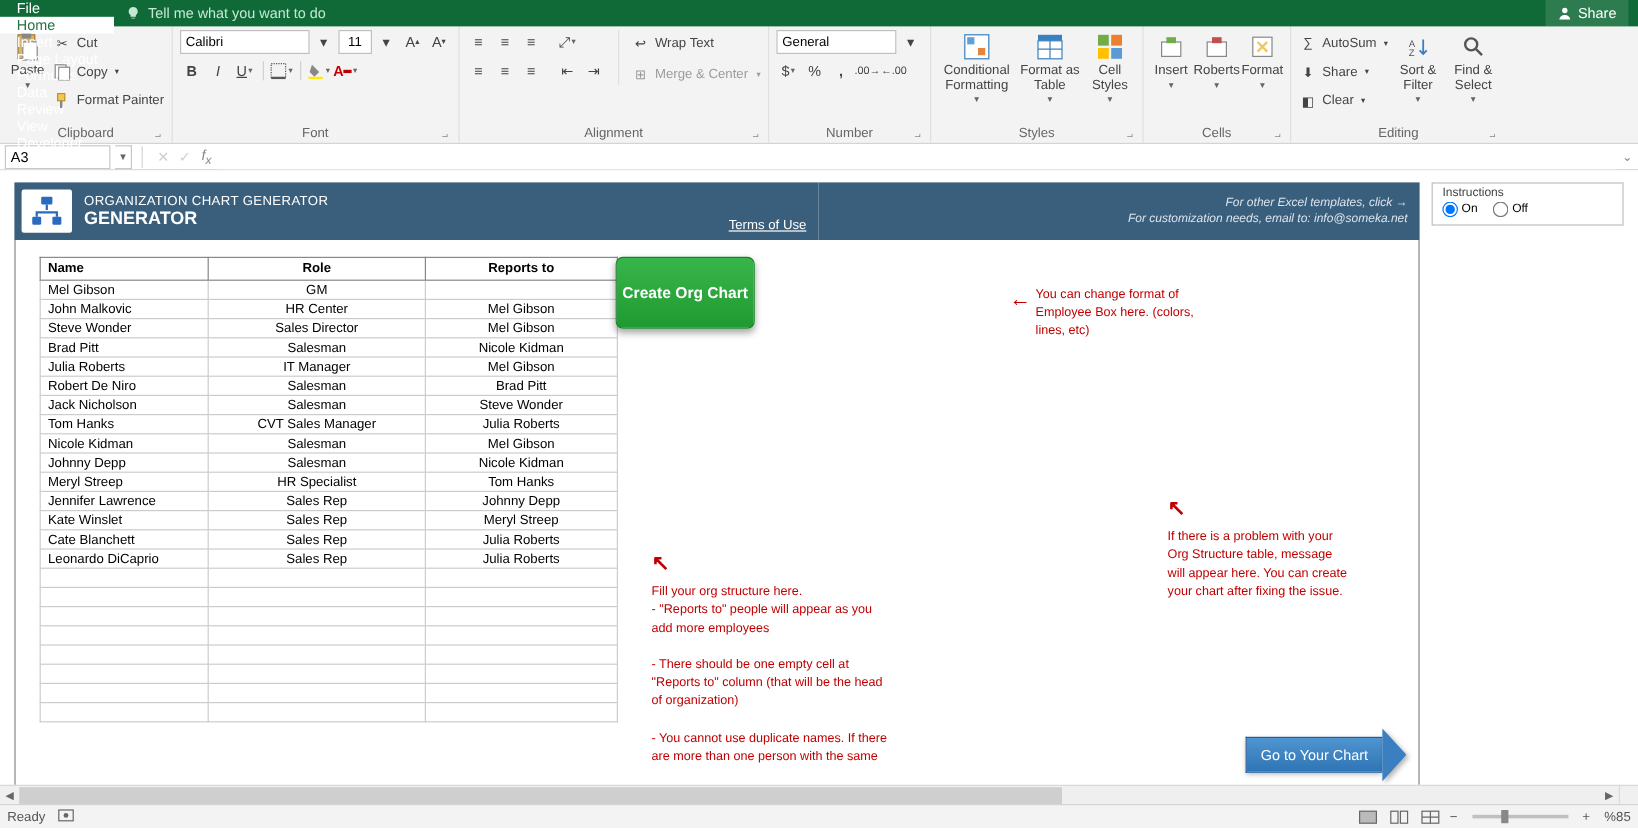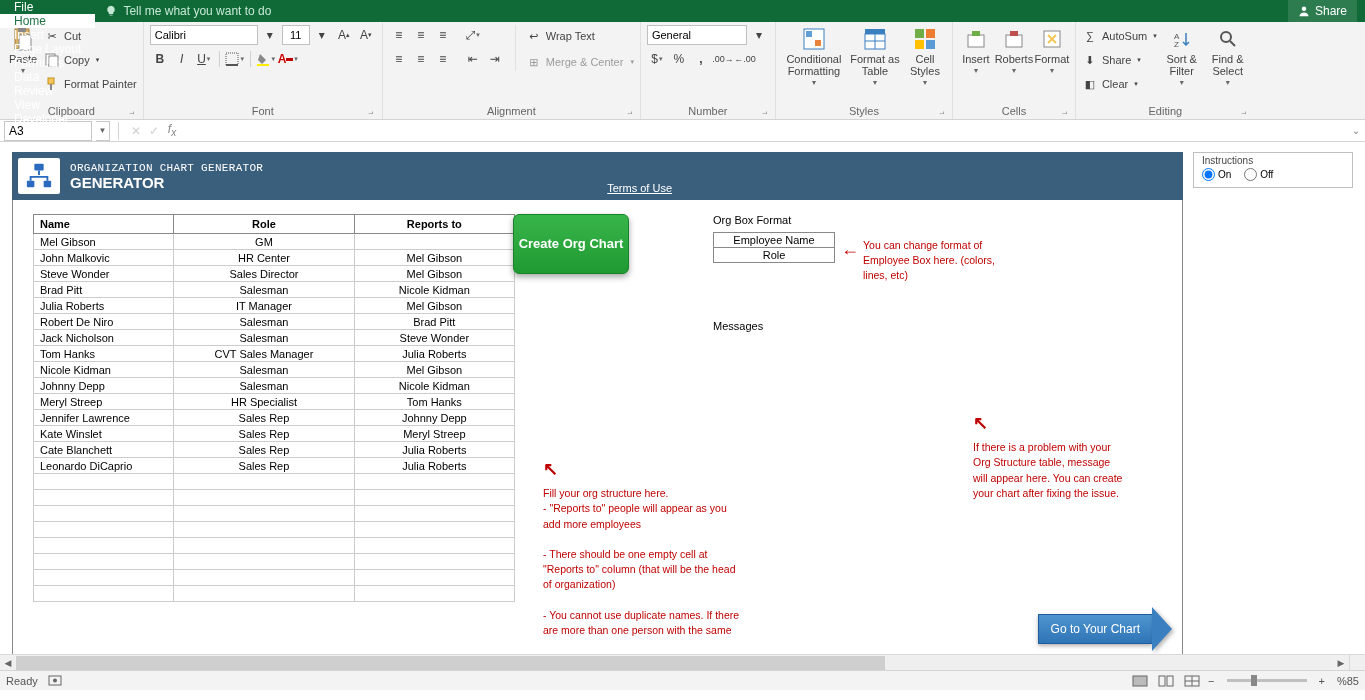--- a/index.html
+++ b/index.html
@@ -45,21 +45,21 @@
 
 .worksheet { position: relative; height: 528px; background: #fff; overflow: hidden; }
 .content { position: absolute; inset: 0; padding: 10px 12px 0; }
 
 
 .dash-wrap { position: relative; }
 .dash-header { display: flex; height: 48px; }
 .dash-left { background: #3a5f7d; flex: 0 0 670px; display: flex; align-items: center; color: #fff; position: relative; }
 .dash-logo { width: 42px; height: 36px; background: #fff; margin: 0 10px 0 6px; display: flex; align-items: center; justify-content: center; border-radius: 2px; }
 .dash-logo svg { width: 30px; height: 28px; fill: #2a6abf; }
-.dash-title { font-size: 11px; letter-spacing: .3px; font-family: Liberation Mono, monospace; }
+.dash-title { font-size: 11px; letter-spacing: .3px; }
 .dash-sub { font-size: 15px; font-weight: bold; }
 .dash-terms { position: absolute; right: 10px; bottom: 6px; color: #fff; font-size: 11px; text-decoration: underline; cursor: pointer; }
 .dash-right { background: #3a5f7d; flex: 1; display: flex; align-items: center; justify-content: flex-end; padding-right: 10px; color: #d9e4ee; font-size: 10px; font-style: italic; text-align: right; gap: 10px; }
 .dash-right .info { line-height: 1.3; }
 .someka { width: 120px; height: 36px; background: #fff; display: flex; flex-direction: column; align-items: center; justify-content: center; font-family: Georgia, serif; font-style: italic; color: #333; border-radius: 2px; }
 .someka .m { font-size: 16px; font-weight: bold; letter-spacing: -0.5px; }
 .someka .s { font-size: 8px; font-style: normal; font-family: Arial; color: #666; }
 
 .instr-panel { position: absolute; right: 0; top: 0; width: 160px; height: 36px; border: 1px solid #bfbfbf; background: #fff; padding: 2px 8px; font-size: 10px; }
 .instr-panel .t { color: #444; margin-bottom: 2px; }
@@ -440,20 +440,24 @@
                 <path d="M16 9v5m-9 6v-4h18v4M7 16h18" stroke="#2a6abf" stroke-width="2" fill="none"></path>
               </svg>
             </div>
           <div>
             <div class="dash-title">ORGANIZATION CHART GENERATOR</div>
             <div class="dash-sub">GENERATOR</div>
           </div>
           <div class="dash-terms">Terms of Use</div>
         </div>
         <div class="dash-right" style="margin-right:170px">
+          <div class="info">
+            <div>For other Excel templates, click →</div>
+            <div>For customization needs, email to: info@someka.net</div>
+          </div>
         </div>
       </div>
 
       <div class="instr-panel">
         <div class="t">Instructions</div>
         <label>
             <input type="radio" name="instr" checked="" style="">
             <span>On</span>
           </label>
         <label>
@@ -585,35 +589,27 @@
               <tr>
                 <td></td>
                 <td></td>
                 <td></td>
               </tr>
             </tbody>
         </table>
 
         <div class="create-btn">Create Org Chart</div>
 
-        <div class="orgbox-sec">
-          <div class="lbl">Org Box Format</div>
-          <div class="orgbox">
-            <div>Employee Name</div>
-            <div>Role</div>
-          </div>
-        </div>
 
         <div class="hint" style="left:850px;top:38px;width:140px">
           <span class="arrow" style="position:absolute;left:-22px;top:-2px">←</span>
           <span>You can change format of Employee Box here. (colors, lines, etc)</span>
         </div>
 
         <div class="msg-sec">
-          <div class="lbl">Messages</div>
         </div>
 
         <div class="hint" style="left:530px;top:256px;width:200px">
           <span class="arrow" style="display:block;margin-bottom:4px">↖</span>
           <span id="hint-fill-text" style="white-space:pre-line">Fill your org structure here.
 - "Reports to" people will appear as you add more employees
 
 - There should be one empty cell at "Reports to" column (that will be the head of organization)
 
 - You cannot use duplicate names. If there are more than one person with the same</span>

